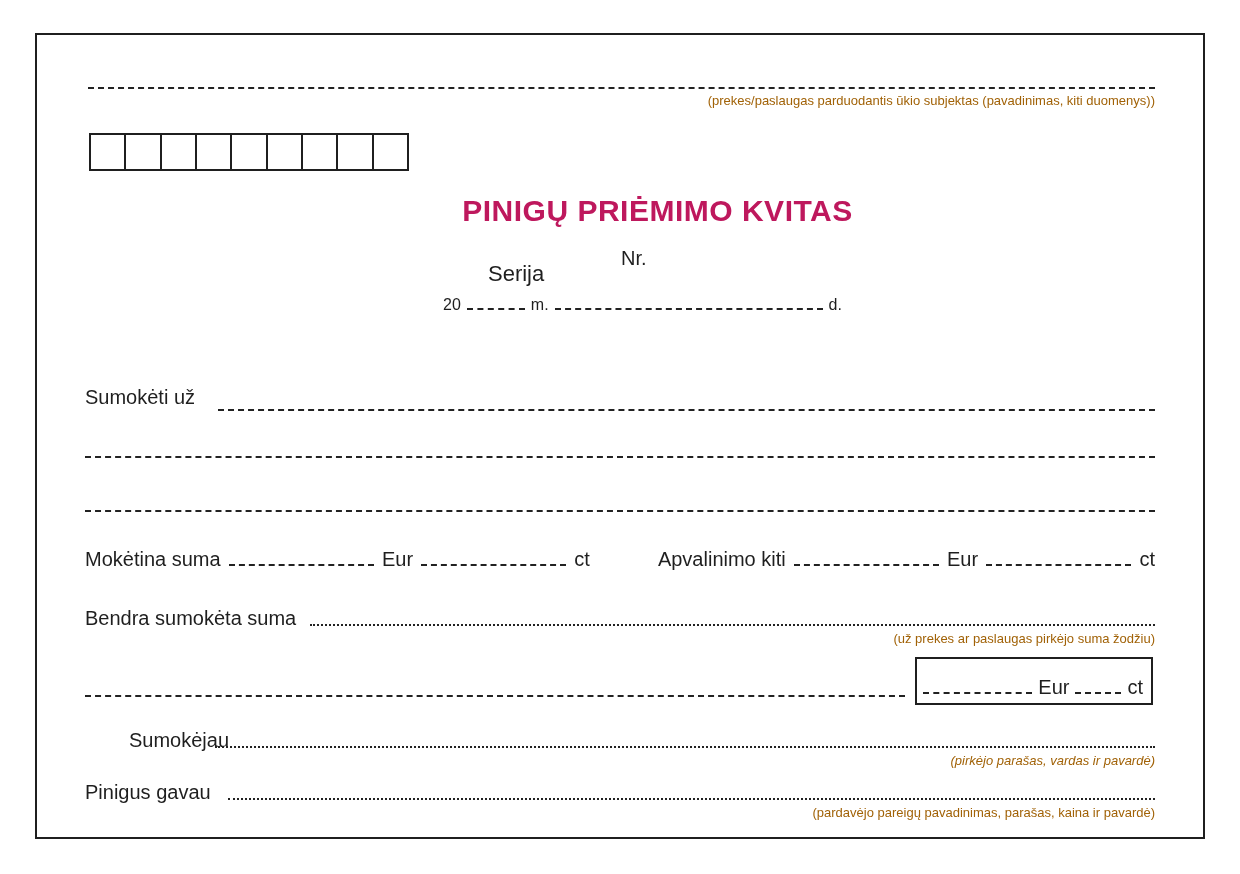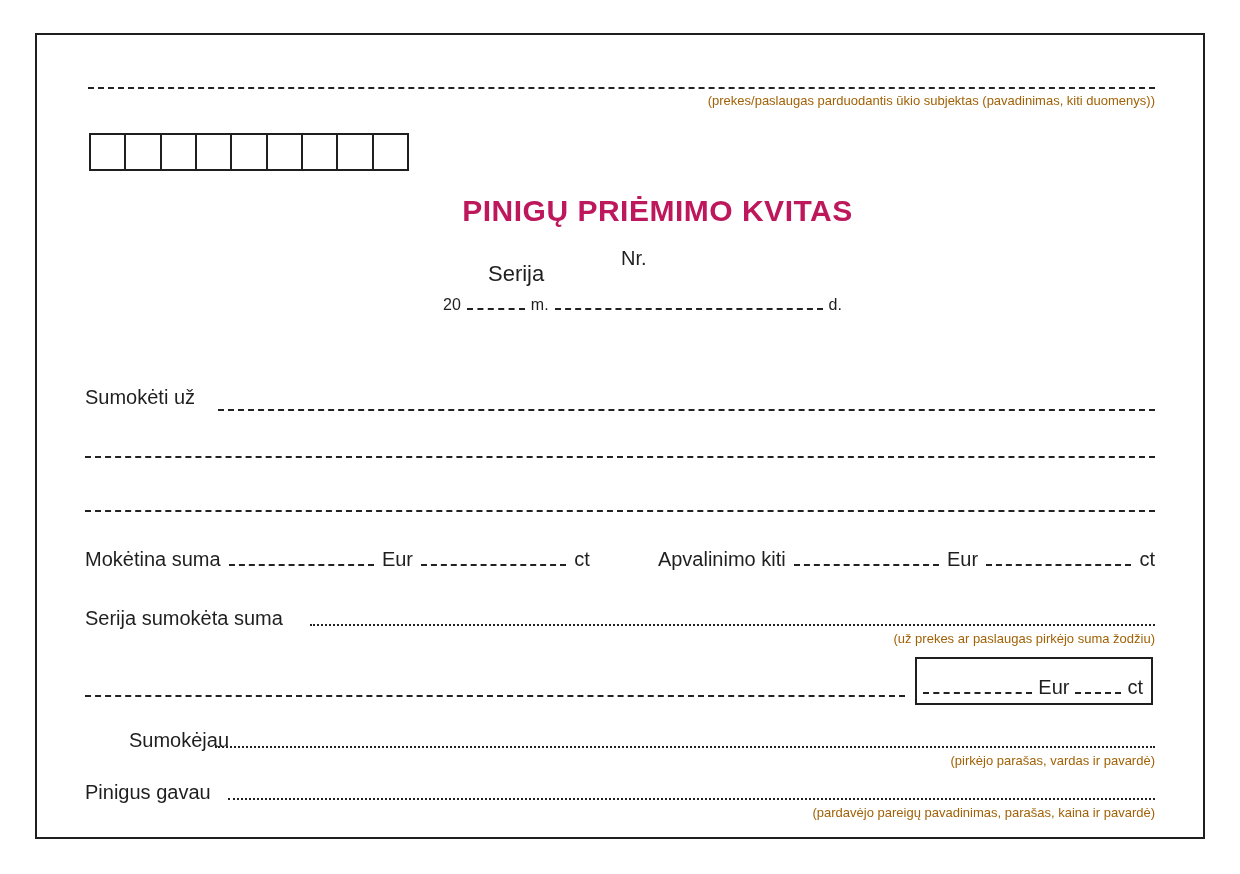--- a/index.html
+++ b/index.html
@@ -95,21 +95,20 @@
   }
 
   .amounts-row {
     position: absolute;
     left: 85px; top: 548px;
     width: 1070px;
     display: flex;
     align-items: baseline;
     font-size: 20px;
     gap: 8px;
-    justify-content: flex-end;
   }
   .amounts-row .blank { flex: 1; }
   .amounts-row .half-gap { width: 52px; flex: none; }
 
   .sum-box {
     position: absolute;
     left: 915px; top: 657px;
     width: 238px; height: 48px;
     border: 2px solid #1f1f1f;
     box-sizing: border-box;
@@ -174,34 +173,34 @@
     <span class="blank"></span>
     <span>ct</span>
     <span class="half-gap"></span>
     <span>Apvalinimo kiti</span>
     <span class="blank"></span>
     <span>Eur</span>
     <span class="blank"></span>
     <span>ct</span>
   </div>
 
-  <div class="label" style="left:85px; top:607px;">Serija sumokėta suma</div>
+  <div class="label" style="left:85px; top:607px;">Bendra sumokėta suma</div>
   <div class="dotline" style="left:310px; top:624px; width:845px;"></div>
   <div class="caption" style="left:85px; top:631px; width:1070px;">(už prekes ar paslaugas pirkėjo suma žodžiu)</div>
 
   <div class="dline" style="left:85px; top:695px; width:820px;"></div>
   <div class="sum-box">
     <div class="sum-box-inner">
       <span class="blank blank-a"></span>
       <span>Eur</span>
       <span class="blank blank-b"></span>
       <span>ct</span>
     </div>
   </div>
 
   <div class="label" style="left:85px; top:729px;margin-left:44px;">Sumokėjau</div>
   <div class="dotline" style="left:215px; top:746px; width:940px;"></div>
-  <div class="caption" style="left:85px; top:753px; width:1070px;">(pirkėjo parašas, vardas ir pavardė)</div>
+  <div class="caption" style="left:85px; top:753px; width:1070px;font-style:italic;">(pirkėjo parašas, vardas ir pavardė)</div>
 
   <div class="label" style="left:85px; top:781px;">Pinigus gavau</div>
   <div class="dotline" style="left:228px; top:798px; width:927px;"></div>
   <div class="caption" style="left:85px; top:805px; width:1070px;">(pardavėjo pareigų pavadinimas, parašas, kaina ir pavardė)</div>
 </div>
 
 </body></html>

